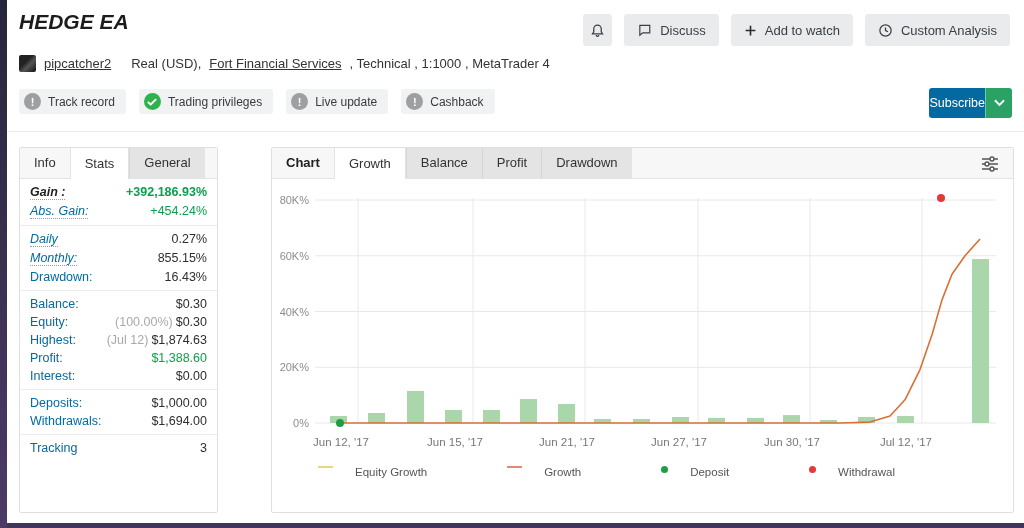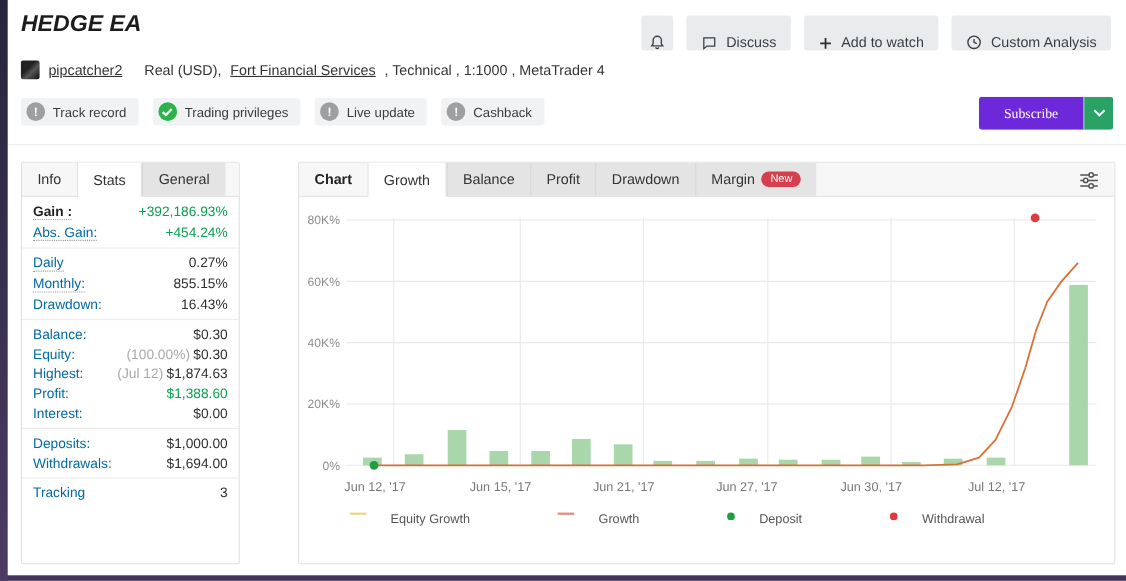--- a/index.html
+++ b/index.html
@@ -7,42 +7,42 @@
     font-family:"Liberation Sans", sans-serif; color:#333; }
   .frame-left { position:absolute; left:0; top:0; width:7px; height:528px;
     background:linear-gradient(#26263a,#4d3a66); z-index:20; }
   .frame-bottom { position:absolute; left:0; bottom:0; width:1024px; height:5px;
     background:#42345c; z-index:19; }
   .page { position:absolute; left:7px; top:0; width:1017px; height:523px; background:#fff; }
 
   
   .title { position:absolute; left:12px; top:10px; font-size:21px; font-weight:700; color:#1c1c1c;font-style:italic; }
   .actions { position:absolute; right:14px; top:14px; display:flex; gap:12px; }
-  .btn { display:flex; align-items:flex-end; gap:8px; height:32px; padding:0 13px;
+  .btn { display:flex; align-items:center; gap:8px; height:32px; padding:0 13px;
     background:#e9ebed; border-radius:3px; font-size:13px; color:#3a3f44; cursor:pointer; }
   .btn.icon-only { padding:0 7px; }
   .btn svg { display:block; }
 
   .account { position:absolute; left:12px; top:55px; display:flex; align-items:center; gap:8px; font-size:13px; color:#333; }
   .avatar { width:17px; height:17px; border-radius:2px;
     background:linear-gradient(135deg,#222 40%,#555 60%,#111); }
   .account a { color:#333; }
   .acct-sep { width:4px; }
 
   .badges-row { position:absolute; left:12px; top:89px; display:flex; gap:13px; }
   .badge { display:flex; align-items:center; gap:7px; background:#f1f2f3; border-radius:3px;
     padding:4px 11px 4px 5px; font-size:12px; color:#3b3b3b; }
   .cic { width:17px; height:17px; border-radius:50%; display:flex; align-items:center; justify-content:center; }
   .cic.gray { background:#9e9fa1; color:#fff; font-size:11px; font-weight:700; }
   .cic.green { background:#2eb24c; }
 
   .subscribe { position:absolute; right:12px; top:88px; display:flex; height:30px;
     border-radius:3px; overflow:hidden; cursor:pointer; }
-  .subscribe .lbl { background:#6d28d9; color:#fff; font-size:12.5px; display:flex;
-    align-items:center; padding:0 23px;font-family:Liberation Serif, serif; }
+  .subscribe .lbl { background:#0369a1; color:#fff; font-size:12.5px; display:flex;
+    align-items:center; padding:0 0; }
   .subscribe .chev { background:#2aa265; border-left:1px solid rgba(255,255,255,.38);
     width:27px; display:flex; align-items:center; justify-content:center; }
 
   .top-divider { position:absolute; left:0; right:0; top:131px; border-bottom:1px solid #ebebeb; }
 
   
   .card { position:absolute; top:147px; background:#fff; border:1px solid #e0e0e0; border-radius:2px; height:366px; }
   .side-card { left:12px; width:199px; }
   .chart-card { left:264px; right:10px; }
 
@@ -52,26 +52,26 @@
   .tab.bold  { font-weight:700; color:#222; }
   .tab.active { background:#fff; border-left:1px solid #e3e3e3; border-right:1px solid #e3e3e3; margin-bottom:-1px; }
   .tab.gray { background:#e4e4e4; border-left:1px solid #d6d6d6; }
   .new-badge { background:#d6404e; color:#fff; font-size:10px; border-radius:9px; padding:2px 8px; line-height:1; }
 
   
   .group { padding:4px 0; border-top:1px solid #ececec; }
   .group:first-child { border-top:none; }
   .stat-row { display:flex; justify-content:space-between; padding:2px 10px; font-size:12.5px; }
   .stat-row .lbl { color:#0369a1; }
-  .lbl.dotted { border-bottom:1px dotted #9a9a9a; }
+  .lbl.dotted { border-bottom:1px dotted #9a9a9a;font-style:italic; }
   .lbl.bold { font-weight:700; color:#1f1f1f; }
   .stat-row .val { color:#2e2e2e; text-align:right; }
   .val .muted { color:#a9a9a9; margin-right:3px; }
   .v.green { color:#0aa04e; }
-  .v.bold { font-weight:400; }
+  .v.bold { font-weight:700; }
 
   
   .sliders { position:absolute; right:13px; top:7px; cursor:pointer; }
   .chart-wrap { position:absolute; left:8px; top:38px; }
   .grid { stroke:#e8e8e8; stroke-width:1; }
   .ytick { fill:#8d8d8d; font-size:11px; text-anchor:end; font-family:"Liberation Sans",sans-serif; }
   .xtick { fill:#777; font-size:11.5px; text-anchor:middle; font-family:"Liberation Sans",sans-serif; }
   .legend { position:absolute; left:0; right:0; top:318px; display:flex; justify-content:space-between;
     padding:0 118px 0 46px; font-size:11.5px; color:#555; }
   .leg-item { display:flex; align-items:flex-start; gap:22px; }
@@ -246,24 +246,20 @@
           <span>Growth</span>
         </div>
         <div class="tab gray">
           <span>Balance</span>
         </div>
         <div class="tab gray">
           <span>Profit</span>
         </div>
         <div class="tab gray">
           <span>Drawdown</span>
-        </div>
-        <div class="tab gray">
-          <span>Margin</span>
-          <span class="new-badge">New</span>
         </div>
       </div>
     <div class="sliders">
       <svg width="20" height="18" viewBox="0 0 20 18" fill="none" stroke="#555" stroke-width="1.4">
         <path d="M2 4h16M2 9h16M2 14h16"></path>
         <circle cx="12" cy="4" r="2" fill="#fff"></circle>
           <circle cx="7" cy="9" r="2" fill="#fff"></circle>
           <circle cx="12" cy="14" r="2" fill="#fff"></circle>
       </svg>
     </div>

